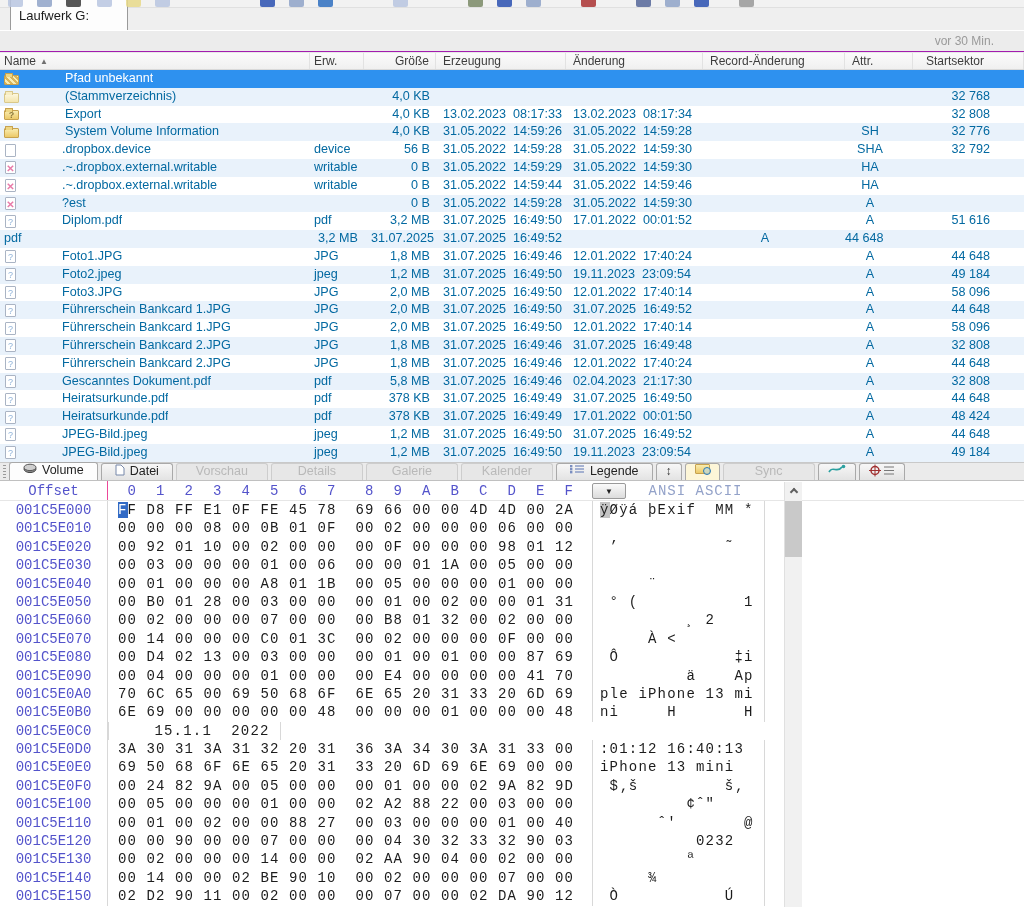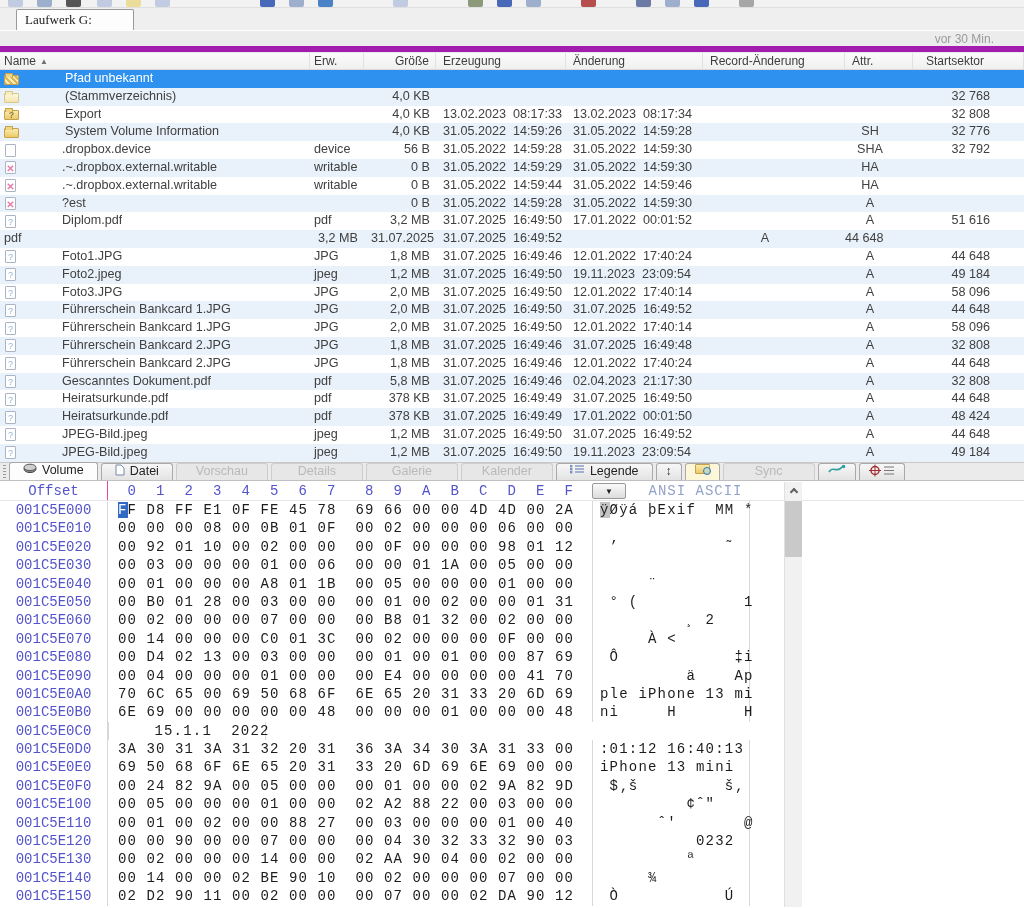--- a/index.html
+++ b/index.html
@@ -10,40 +10,40 @@
   html,body{width:1024px;height:908px;overflow:hidden;background:#fff;
     font-family:"Liberation Sans",sans-serif;}
   .app{position:relative;width:1024px;height:908px;background:#fff;}
 
   
   .toolbar-strip{height:8px;background:#f2f2f2;display:flex;align-items:flex-end;overflow:hidden;border-bottom:1px solid #e0e0e0;}
   .tb-frag{display:inline-block;width:15px;height:10px;border-radius:2px;flex:none;opacity:.85;}
 
   
   .drive-tab-row{height:22px;background:#efefef;display:flex;align-items:flex-end;}
-  .drive-tab{height:21px;margin-left:16px;padding:0 14px 0 8px;background:#fdfdfd;
+  .drive-tab{height:31px;margin-left:10px;padding:0 14px 0 8px;background:#fdfdfd;
     border:1px solid #9a9a9a;border-bottom:none;border-radius:2px 2px 0 0;
-    font-size:13px;color:#1a1a1a;display:flex;align-items:center;min-width:118px;font-family:Liberation Serif, serif;}
-  
-  .info-bar{height:22px;background:#ececec;border-top:1px solid #fff;border-bottom:6px solid #a21caf;
+    font-size:13px;color:#1a1a1a;display:flex;align-items:center;min-width:118px;}
+  
+  .info-bar{height:22px;background:#ececec;border-top:1px solid #fff;border-bottom:1px solid #a21caf;
     display:flex;align-items:center;justify-content:flex-end;padding-right:30px;}
   .age{font-size:12px;color:#9a9a9a;}
 
   
   .ft-header{display:grid;grid-template-columns:310px 54px 72px 130px 137px 142px 68px 111px;
     height:18px;background:linear-gradient(#fbfbfb,#f0f0f0);border-bottom:1px solid #d9d9d9;border-top:1px solid #e8e8e8;}
   .ft-h{font-size:12px;color:#3d3d3d;line-height:17px;padding-left:4px;border-right:1px solid #e2e2e2;
     white-space:nowrap;overflow:hidden;}
   .ft-h.c2{text-align:right;padding-right:6px;}
   .ft-h.c3,.ft-h.c4,.ft-h.c5,.ft-h.c6{padding-left:7px;}
   .ft-h.c7{text-align:center;padding-right:30px;}
   .sort-arrow{font-size:8px;color:#707070;margin-left:4px;vertical-align:1px;}
   .ft-body{height:392px;overflow:hidden;}
   .ft-row{display:grid;grid-template-columns:310px 54px 72px 130px 137px 142px 68px 111px;
-    height:17.8px;font-size:12.6px;color:#404040;align-items:center;white-space:pre;}
+    height:17.8px;font-size:12.6px;color:#0369a1;align-items:center;white-space:pre;}
   .ft-row.alt{background:var(--alt_row);}
   .ft-row.sel{background:var(--selection);color:#fff;}
   .ft-c{overflow:hidden;white-space:pre;line-height:17.8px;}
   .ft-c.name{display:flex;align-items:center;padding-left:4px;gap:40px;}
   .ft-c.c1{padding-left:4px;}
   .ft-c.c2{text-align:right;padding-right:6px;}
   .ft-c.c3,.ft-c.c4,.ft-c.c5{padding-left:7px;}
   .ft-c.c6{text-align:center;padding-right:18px;}
   .ft-c.c7{text-align:right;padding-right:34px;}
   .fname{overflow:hidden;}
@@ -90,21 +90,21 @@
   .hex-header{display:flex;height:20px;line-height:20px;position:relative;border-bottom:1px solid #e6e6e6;}
   .hx-offset-h{width:108px;text-align:center;color:var(--offset_text);border-right:1px solid #ec4899;font-size:14px;}
   .hx-cols{width:484px;padding-left:10px;letter-spacing:1.1px;white-space:pre;color:var(--offset_text);}
   .hx-drop{width:34px;height:16px;margin-top:2px;background:linear-gradient(#fafafa,#dcdcdc);
     border:1px solid #9a9a9a;font-size:8px;color:#222;line-height:13px;text-align:center;border-radius:2px;}
   .hx-enc{width:139px;text-align:center;color:var(--encoding_label);letter-spacing:1px;}
   .hex-body{width:783px;}
   .hx-row{display:flex;height:18.4px;line-height:18.4px;color:#1c1c1c;}
   .hx-off{width:108px;text-align:center;color:var(--offset_text);border-right:1px solid #d8d8d8;flex:none;}
   .hx-bytes{width:484px;padding-left:10px;letter-spacing:1.1px;white-space:pre;flex:none;}
-  .hx-text{width:158px;padding-left:7px;letter-spacing:1.2px;white-space:pre;flex:none;
+  .hx-text{width:173px;padding-left:7px;letter-spacing:1.2px;white-space:pre;flex:none;
     border-left:1px solid #d8d8d8;border-right:1px solid #d8d8d8;}
   .cur{background:var(--cursor);color:#fff;}
   .cura{background:#c4c4c4;}
 
   
   .hex-scrollbar{position:absolute;top:1px;bottom:0;left:784px;width:18px;background:#f1f1f1;
     border-left:1px solid #e0e0e0;}
   .sb-btn{height:17px;background:#f1f1f1;display:flex;align-items:center;justify-content:center;}
   .sb-chev{width:6px;height:6px;border-left:2px solid #606060;border-top:2px solid #606060;
     transform:rotate(45deg);margin-top:3px;}

